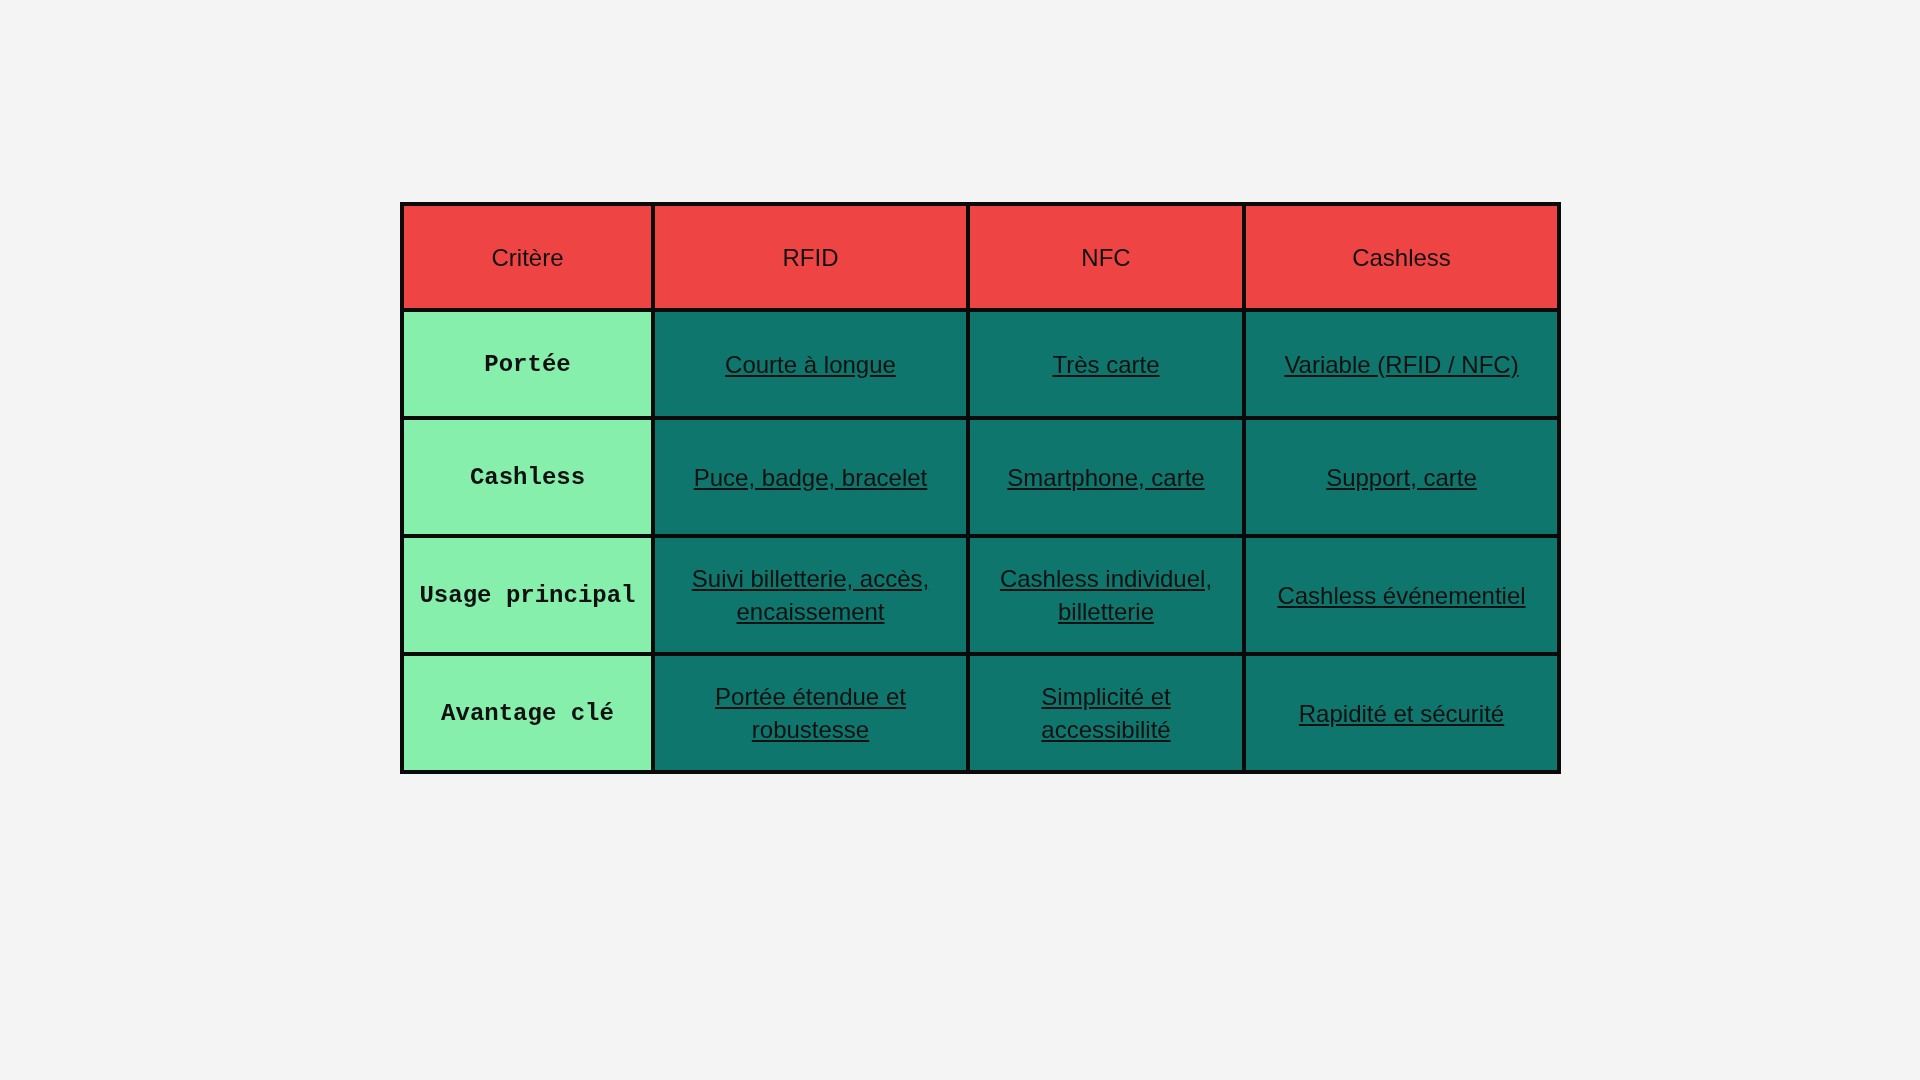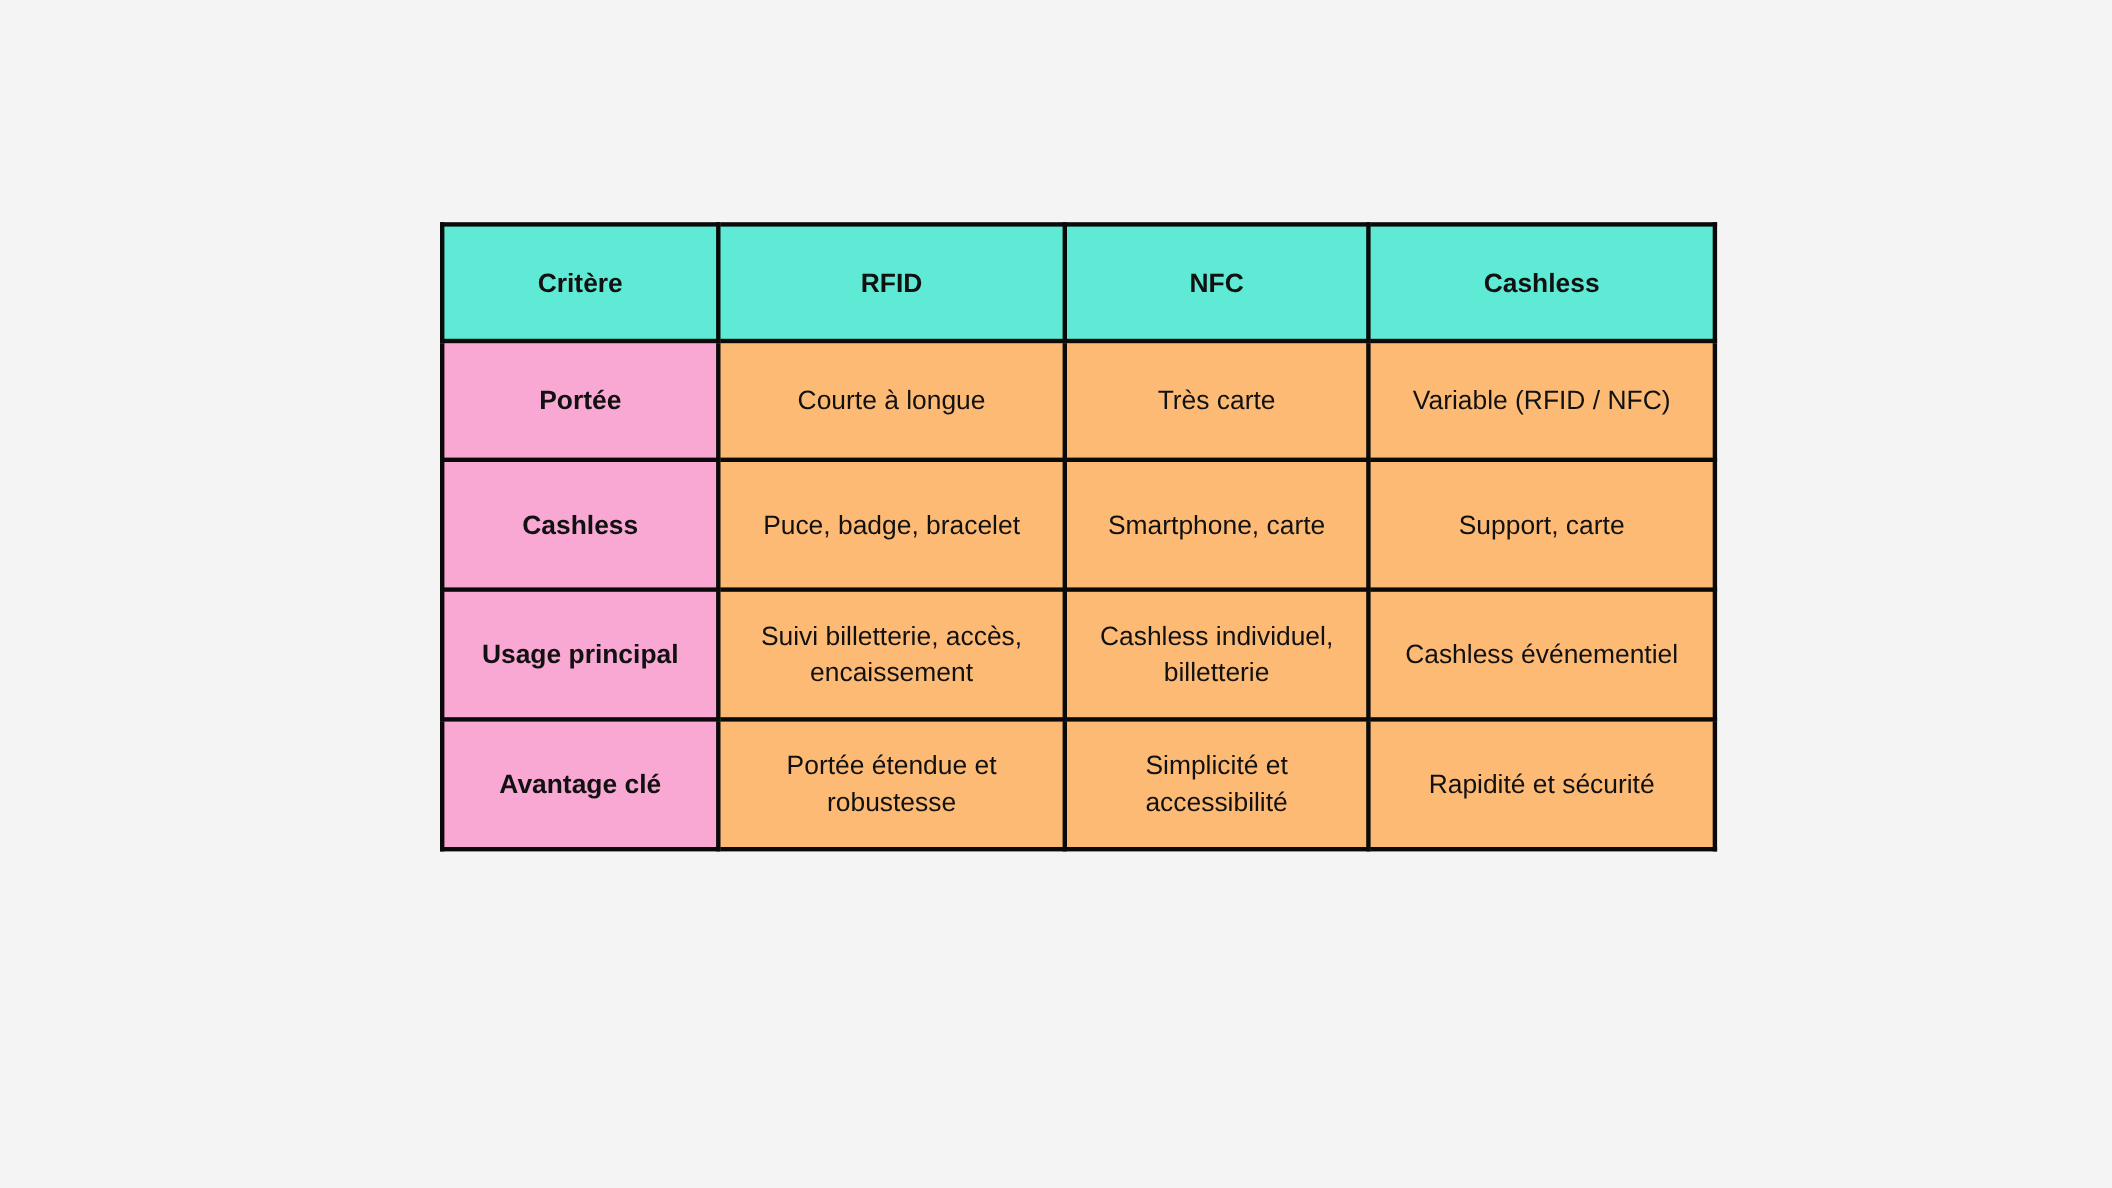--- a/index.html
+++ b/index.html
@@ -27,31 +27,33 @@
     .comparison-table td {
       border: 4px solid #0a0a0a;
       text-align: center;
       vertical-align: middle;
       font-size: 24px;
       line-height: 33px;
       padding: 0 12px;
       box-sizing: border-box;
     }
     .comparison-table thead th {
-      background: #5eead4;
-      font-weight: bold;
+      background: #ef4444;
+      font-weight: normal;
       height: 106px;
     }
     .comparison-table tbody th {
       font-weight: bold;
-      background: #f9a8d4;
+      background: #86efac;
+      font-family: Liberation Mono, monospace;
     }
     .comparison-table tbody td {
       font-weight: normal;
-      background: #fdba74;
+      background: #0f766e;
+      text-decoration: underline;
     }
     .col-criterion { width: 251px; }
     .col-rfid { width: 315px; }
     .col-nfc { width: 276px; }
     .col-cashless { width: 315px; }
   </style>
 </head>
 <body>
 
 <table class="comparison-table">

